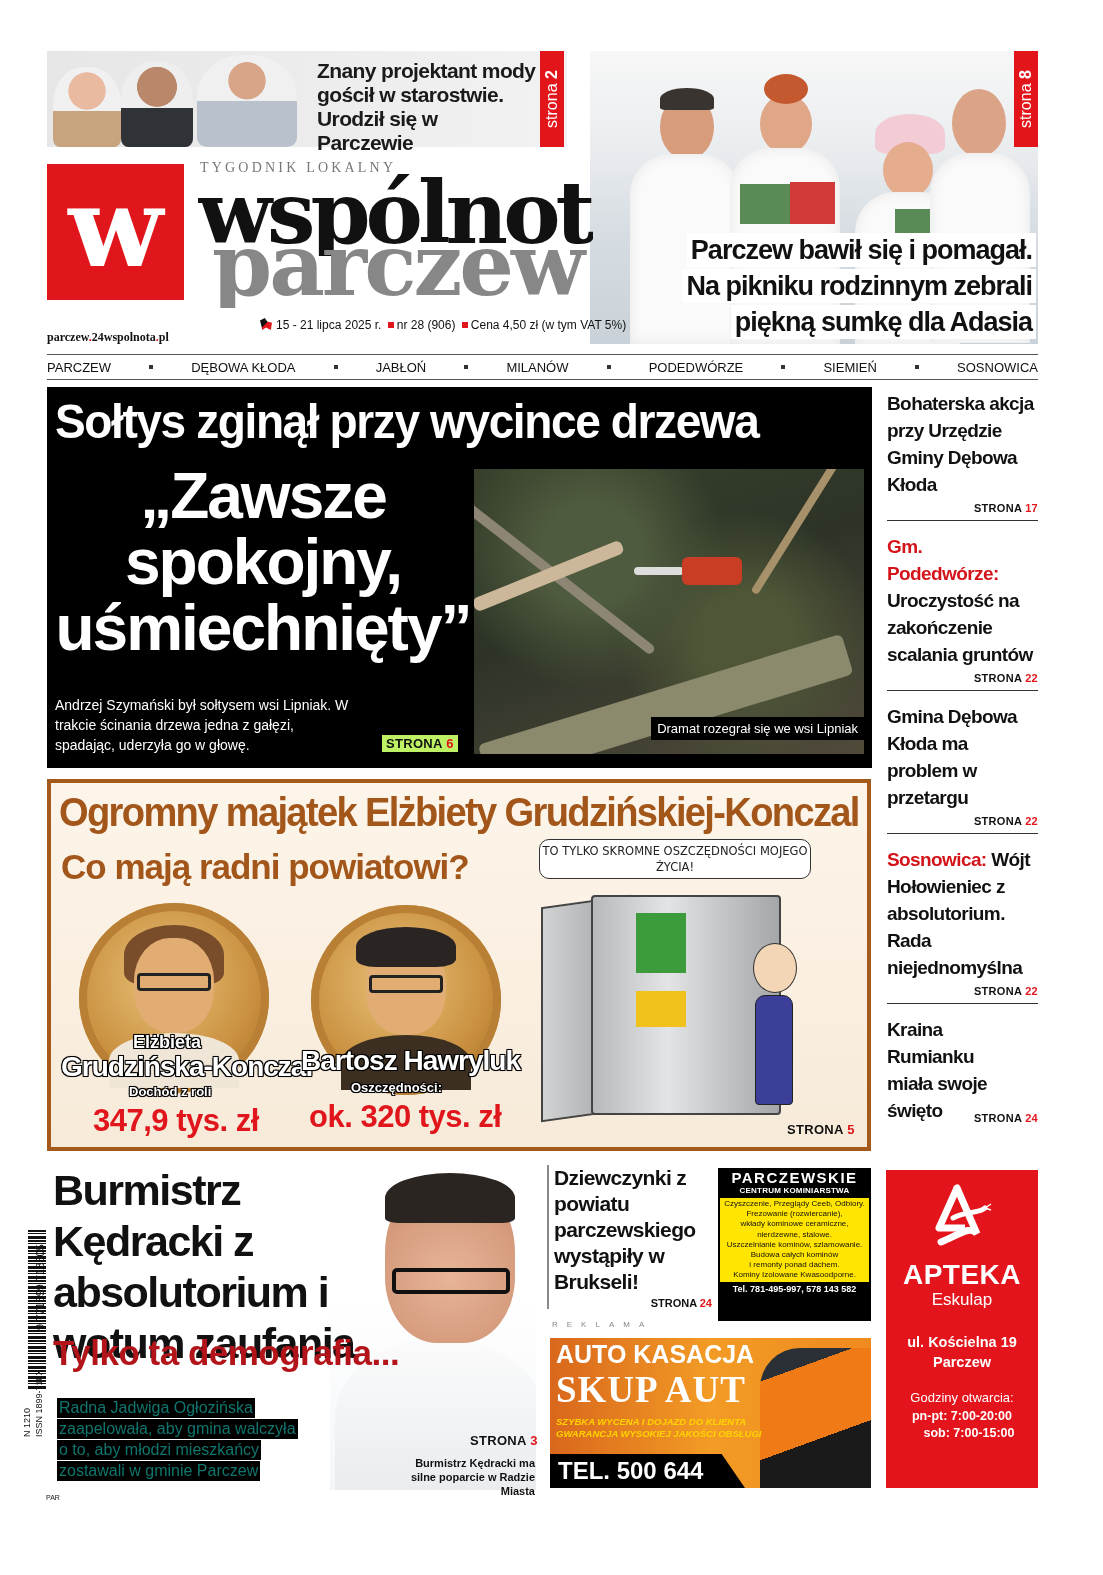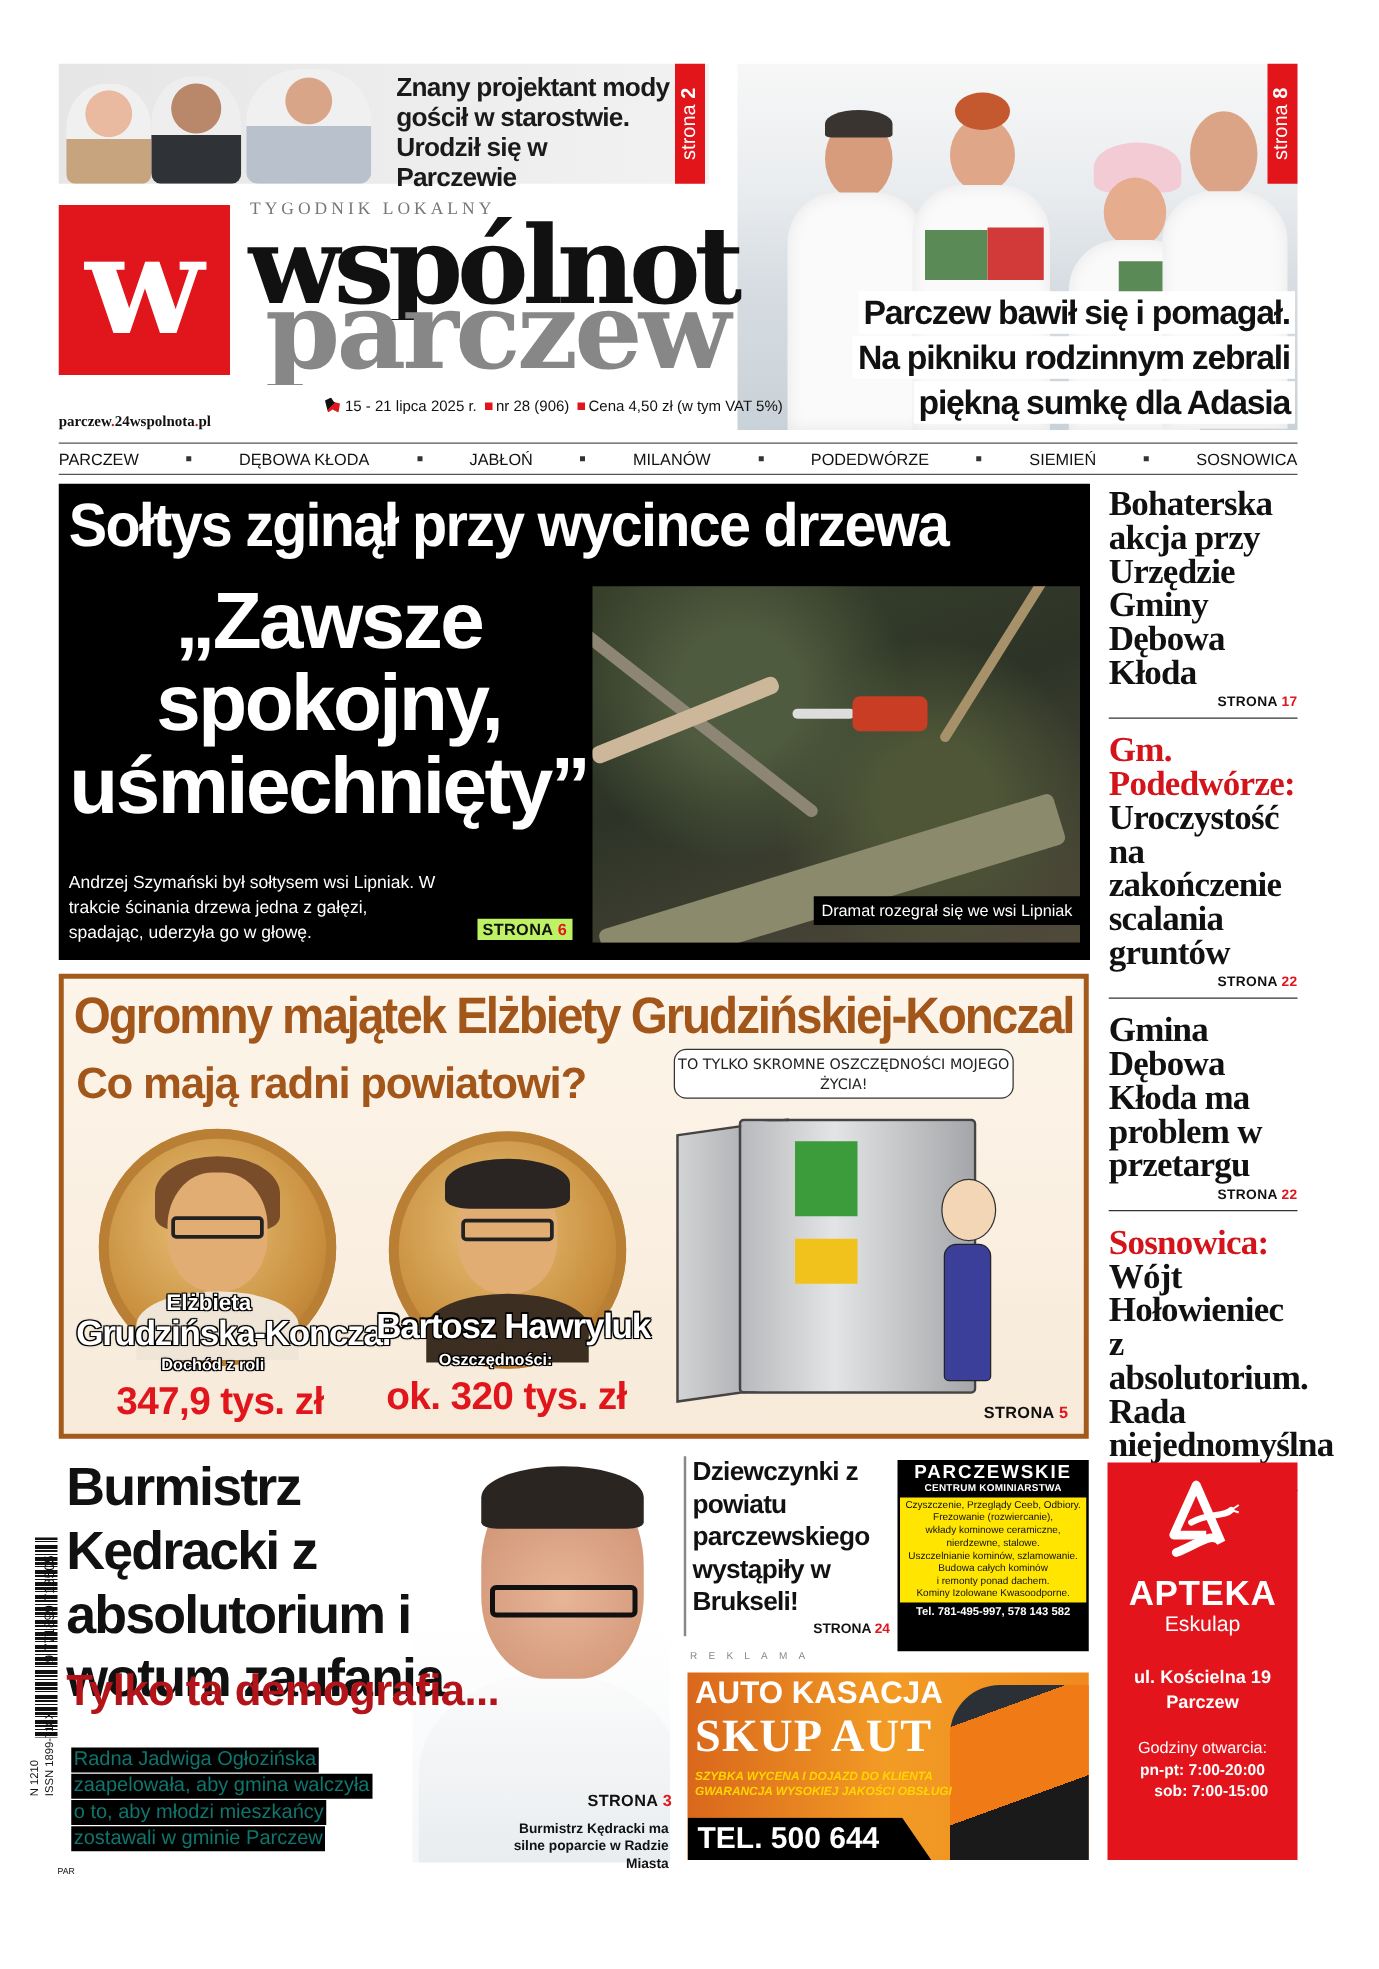--- a/index.html
+++ b/index.html
@@ -59,21 +59,21 @@
      background: radial-gradient(circle at 30% 30%, #4f5b3e 0 15%, transparent 40%), radial-gradient(circle at 70% 60%, #4e5637 0 15%, transparent 40%), linear-gradient(160deg,#38402c,#2d3427 45%,#514a3b 100%); }
   .branch { position: absolute; background: #a39a83; border-radius: 6px; transform-origin: left center; }
   #chainsaw { position: absolute; left: 208px; top: 88px; width: 60px; height: 28px; background: #c93d25; border-radius: 6px; }
   #chainsaw-bar { position: absolute; left: 160px; top: 98px; width: 50px; height: 8px; background: #ddd; border-radius: 4px; }
   #lead-photo-caption { position: absolute; right: 0; bottom: 14px; background: #000; color: #fff; font-size: 13px; padding: 4px 6px; font-family: "Liberation Sans Narrow","Liberation Sans", sans-serif; }
 
   
   #right-col { left: 887px; top: 390px; width: 151px; }
   .rc-item { border-bottom: 1px solid #333; padding-bottom: 6px; margin-bottom: 12px; }
   .rc-item:last-child { border-bottom: none; }
-  .rc-title { font-size: 28px; line-height: 27px; font-weight: bold; color: #111; letter-spacing: -0.6px; font-family: Liberation Serif, serif; }
+  .rc-title { font-size: 19px; line-height: 27px; font-weight: bold; color: #111; letter-spacing: -0.6px; font-family: Liberation Sans, sans-serif; }
   .rc-title .red { color: #d3141a; }
   .rc-strona { text-align: right; font-size: 11px; font-weight: bold; margin-top: 4px; letter-spacing: .3px; }
   .rc-strona .num { color: #e0161c; }
 
   
   #wealth { left: 47px; top: 779px; width: 824px; height: 372px; border: 4px solid #a45a1b; background: linear-gradient(180deg,#fdf5ea,#f7ead9); }
   #wealth-title { position: absolute; left: 8px; top: 6px; font-size: 41px; font-weight: bold; color: #a3561a; white-space: nowrap; letter-spacing: -1.8px; font-family: "Liberation Sans Narrow","Liberation Sans", sans-serif; transform: scaleX(0.93); transform-origin: left top; }
   #wealth-sub { position: absolute; left: 10px; top: 64px; font-size: 35px; font-weight: bold; color: #a3561a; letter-spacing: -1px; font-family: "Liberation Sans Narrow","Liberation Sans", sans-serif; }
   .coin { position: absolute; width: 190px; height: 190px; border-radius: 50%; background: radial-gradient(circle at 45% 40%, #e8c27a, #c98f3e 60%, #9d6626 100%); box-shadow: inset 0 0 0 8px #b98035; }
   .coin .head { position: absolute; left: 55px; top: 35px; width: 80px; height: 95px; border-radius: 45%; background: #e2ad73; }

